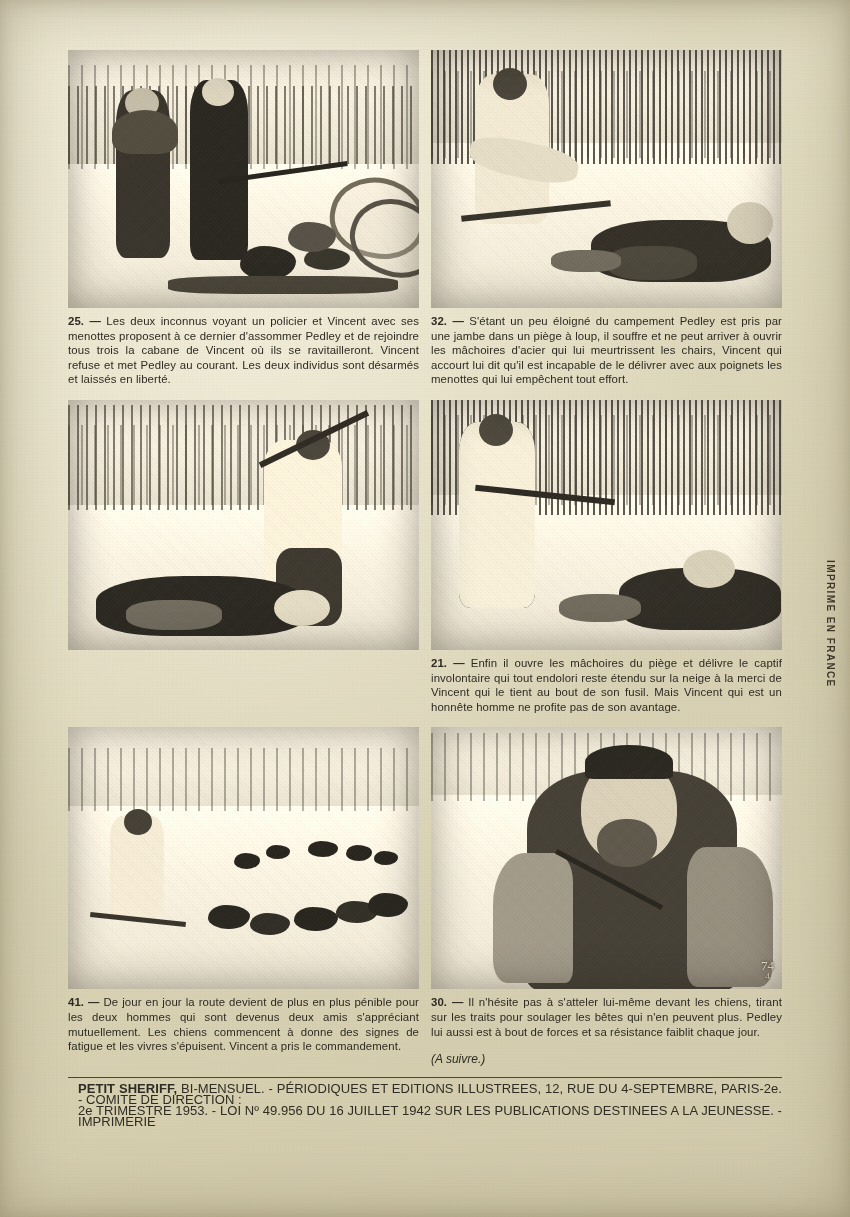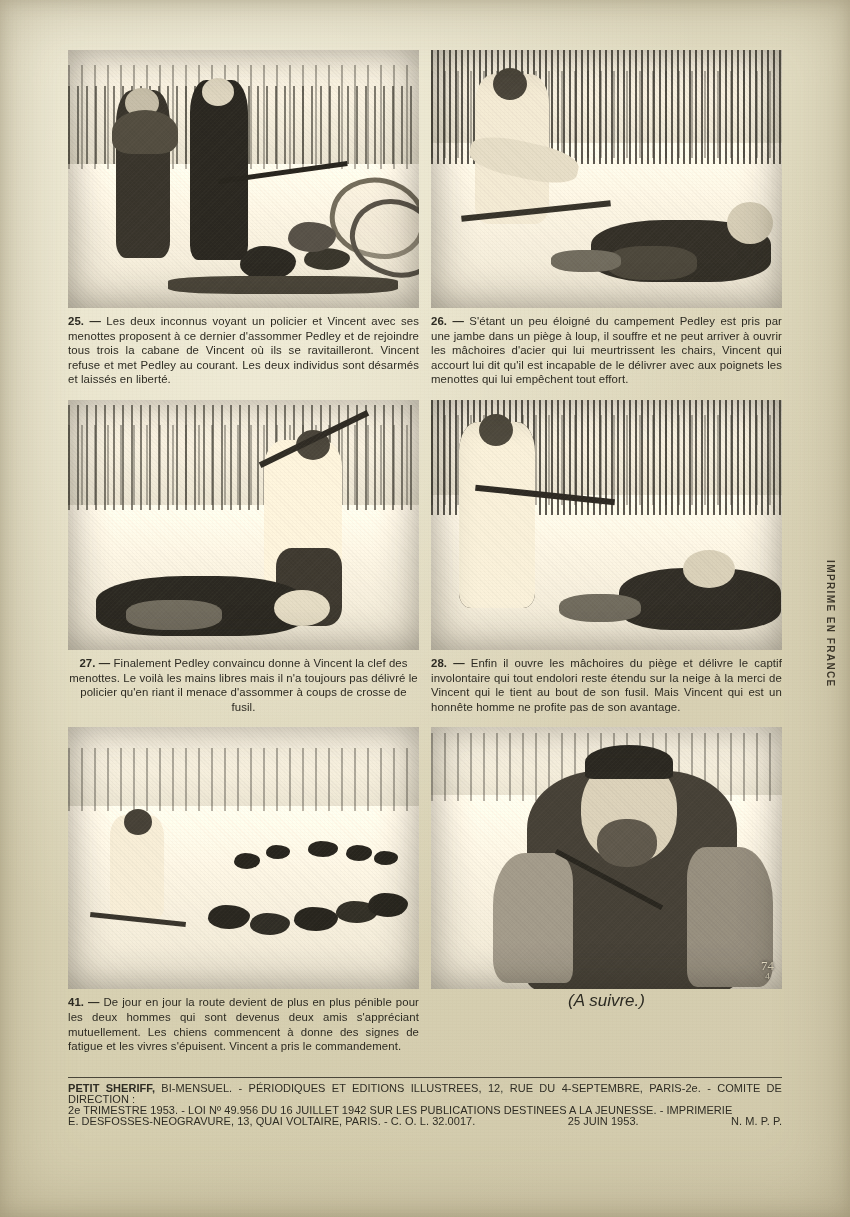--- a/index.html
+++ b/index.html
@@ -73,39 +73,40 @@
     margin-top: 6px;
     margin-bottom: 13px;
     text-align: justify;
     font-family: "Liberation Sans", sans-serif;
   }
   .cap .num {
     font-weight: bold;
   }
 
   .suite {
-    text-align: center;
+    text-align: left;
     font-style: italic;
-    font-size: 17px;
+    font-size: 12px;
     color: #2c2a22;
     margin-top: 2px;
   }
 
   .rule {
     border: none;
     border-top: 1px solid #4a463a;
     margin: 10px 0 5px 0;
   }
 
   .colophon {
-    font-size: 11px;
+    font-size: 13px;
     line-height: 11.2px;
     color: #2e2c24;
     letter-spacing: .05px;
     text-align: justify;
+    margin-left: 10px;
   }
   .colophon b { font-weight: bold; }
   .colophon .line { display: block; }
   .colophon .split {
     display: flex;
     justify-content: space-between;
   }
 
   .side-text {
     position: absolute;
@@ -231,21 +232,21 @@
           <div style="position:absolute;left:30px;top:158px;width:150px;height:6px;background:#38352d;transform:rotate(-6deg)"></div>
 
           <div class="blob" style="left:160px;top:170px;width:180px;height:62px;border-radius:40% 40% 34% 34%;background:#35322b"></div>
           <div class="blob" style="left:296px;top:152px;width:46px;height:42px;border-radius:50%;background:#c8c4b4"></div>
           <div class="blob" style="left:176px;top:196px;width:90px;height:34px;border-radius:40%;background:#4c483e"></div>
           <div class="blob mid" style="left:120px;top:200px;width:70px;height:22px;border-radius:40%"></div>
           <div class="noise"></div>
           <div class="vign"></div>
         </div>
         <div class="cap">
-          <span class="num">26. —</span>
+          <span class="num">32. —</span>
           <span>S'étant un peu éloigné du campement Pedley est pris par une jambe dans un piège à loup, il souffre et ne peut arriver à ouvrir les mâchoires d'acier qui lui meurtrissent les chairs, Vincent qui accourt lui dit qu'il est incapable de le délivrer avec aux poignets les menottes qui lui empêchent tout effort.</span>
         </div>
       </div>
     </div>
 
     <div class="row">
       <div class="col">
         <div class="photo h2">
           <div class="sky" style="height:46%"></div>
           <div class="snow" style="height:58%"></div>
@@ -256,24 +257,20 @@
           <div class="blob" style="left:228px;top:30px;width:34px;height:30px;border-radius:50%;background:#4b473e"></div>
           <div style="position:absolute;left:186px;top:36px;width:120px;height:6px;background:#322f29;transform:rotate(-26deg)"></div>
           <div class="blob" style="left:208px;top:148px;width:66px;height:78px;border-radius:24%;background:#3f3b33"></div>
 
           <div class="blob" style="left:28px;top:176px;width:210px;height:60px;border-radius:42% 42% 32% 32%;background:#2e2c26"></div>
           <div class="blob light" style="left:206px;top:190px;width:56px;height:36px;border-radius:50%;background:#d6d2c2"></div>
           <div class="blob mid" style="left:58px;top:200px;width:96px;height:30px;border-radius:40%"></div>
           <div class="noise"></div>
           <div class="vign"></div>
         </div>
-        <div class="cap" style="text-align:center">
-          <span class="num">27. —</span>
-          <span>Finalement Pedley convaincu donne à Vincent la clef des menottes. Le voilà les mains libres mais il n'a toujours pas délivré le policier qu'en riant il menace d'assommer à coups de crosse de fusil.</span>
-        </div>
       </div>
 
       <div class="col">
         <div class="photo h2">
           <div class="sky" style="height:42%"></div>
           <div class="snow" style="height:62%"></div>
           <div class="trees dense" style="top:0%;height:46%"></div>
           <div class="trees faint" style="top:6%;height:36%"></div>
 
           <div class="blob" style="left:28px;top:22px;width:76px;height:186px;border-radius:24% 24% 16% 16%/16% 16% 8% 8%;background:#ecead e"></div>
@@ -281,21 +278,21 @@
           <div class="blob" style="left:48px;top:14px;width:34px;height:32px;border-radius:50%;background:#4e4a40"></div>
           <div style="position:absolute;left:44px;top:92px;width:140px;height:6px;background:#302d27;transform:rotate(6deg)"></div>
 
           <div class="blob" style="left:188px;top:168px;width:162px;height:62px;border-radius:40% 40% 32% 32%;background:#33302a"></div>
           <div class="blob light" style="left:252px;top:150px;width:52px;height:38px;border-radius:50%;background:#cbc7b7"></div>
           <div class="blob mid" style="left:128px;top:194px;width:82px;height:28px;border-radius:42%"></div>
           <div class="noise"></div>
           <div class="vign"></div>
         </div>
         <div class="cap">
-          <span class="num">28. —</span>
+          <span class="num">21. —</span>
           <span>Enfin il ouvre les mâchoires du piège et délivre le captif involontaire qui tout endolori reste étendu sur la neige à la merci de Vincent qui le tient au bout de son fusil. Mais Vincent qui est un honnête homme ne profite pas de son avantage.</span>
         </div>
       </div>
     </div>
 
     <div class="row">
       <div class="col">
         <div class="photo h3">
           <div class="sky" style="height:34%"></div>
           <div class="snow" style="height:70%"></div>
@@ -336,36 +333,35 @@
           <div class="blob" style="left:166px;top:92px;width:60px;height:48px;border-radius:46%;background:#5d584e"></div>
           <div class="blob" style="left:62px;top:126px;width:80px;height:130px;border-radius:40% 22% 10% 18%;background:#9a958a"></div>
           <div class="blob" style="left:256px;top:120px;width:86px;height:140px;border-radius:22% 40% 16% 12%;background:#8f8a7f"></div>
           <div style="position:absolute;left:118px;top:150px;width:120px;height:5px;background:#2b2923;transform:rotate(28deg)"></div>
           <div class="pagenum">
             <span>74</span><small>4</small>
           </div>
           <div class="noise"></div>
           <div class="vign"></div>
         </div>
+        <div class="cap">
+          <span class="num">30. —</span>
+          <span>Il n'hésite pas à s'atteler lui-même devant les chiens, tirant sur les traits pour soulager les bêtes qui n'en peuvent plus. Pedley lui aussi est à bout de forces et sa résistance faiblit chaque jour.</span>
+        </div>
         <div class="suite">(A suivre.)</div>
       </div>
     </div>
 
     <hr class="rule">
 
     <div class="colophon">
       <span class="line">
         <b>PETIT SHERIFF,</b><span> BI-MENSUEL. - PÉRIODIQUES ET EDITIONS ILLUSTREES, 12, RUE DU 4-SEPTEMBRE, PARIS-2e. - COMITE DE DIRECTION :</span>
       </span>
       <span class="line">2e TRIMESTRE 1953. - LOI Nº 49.956 DU 16 JUILLET 1942 SUR LES PUBLICATIONS DESTINEES A LA JEUNESSE. - IMPRIMERIE</span>
-      <span class="split">
-        <span>E. DESFOSSES-NEOGRAVURE, 13, QUAI VOLTAIRE, PARIS. - C. O. L. 32.0017.</span>
-        <span>25 JUIN 1953.</span>
-        <span>N. M. P. P.</span>
-      </span>
     </div>
   </div>
 
   <div class="side-text">IMPRIME EN FRANCE</div>
 
   <div class="grain"></div>
   <div class="edge-shade"></div>
 </div>
 
 </body></html>

